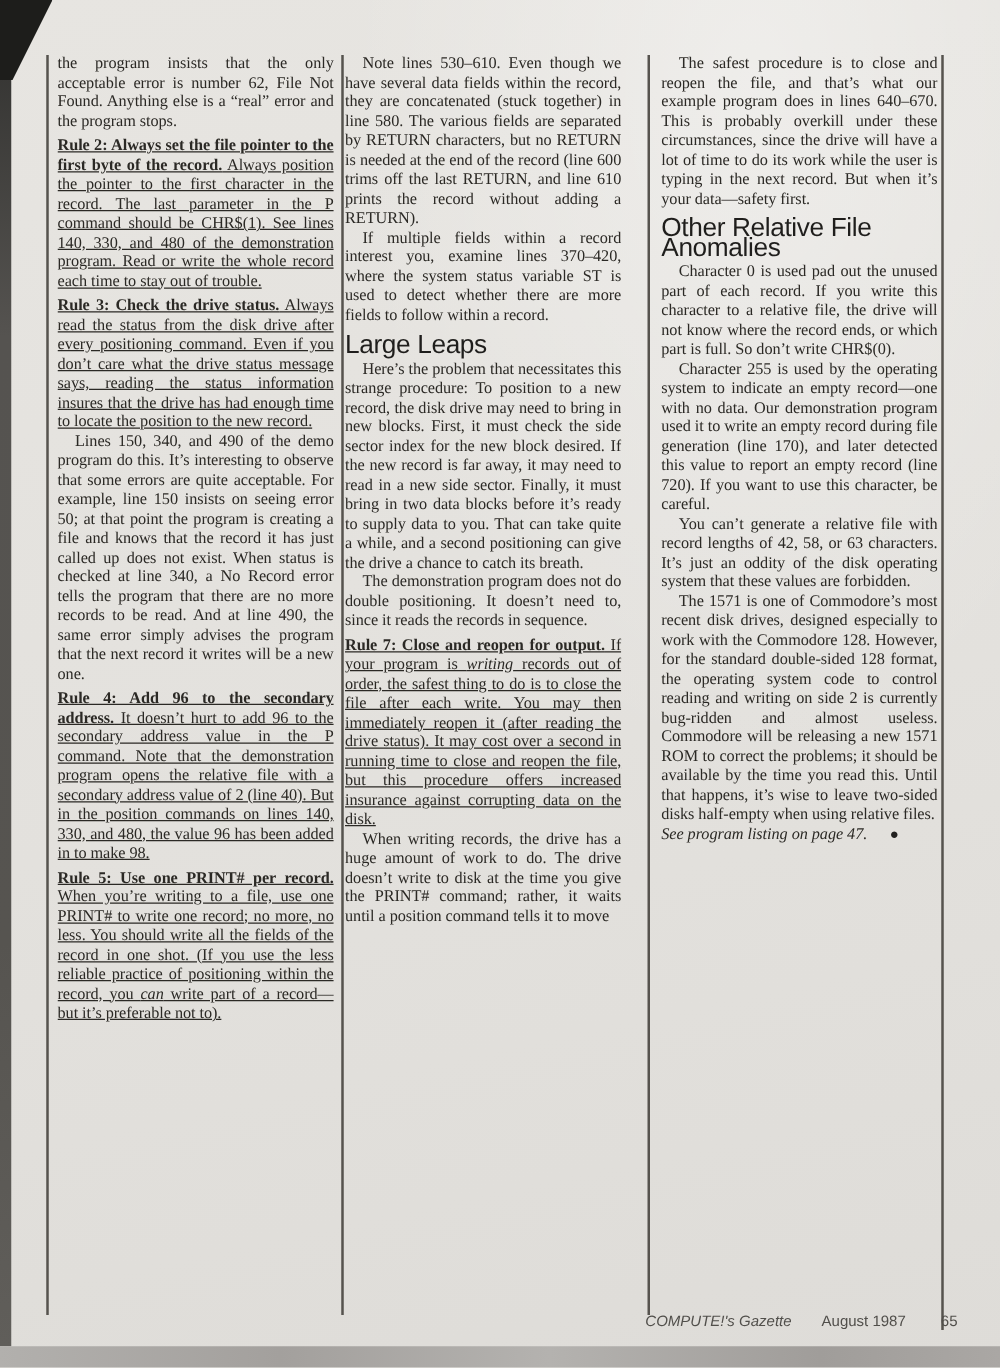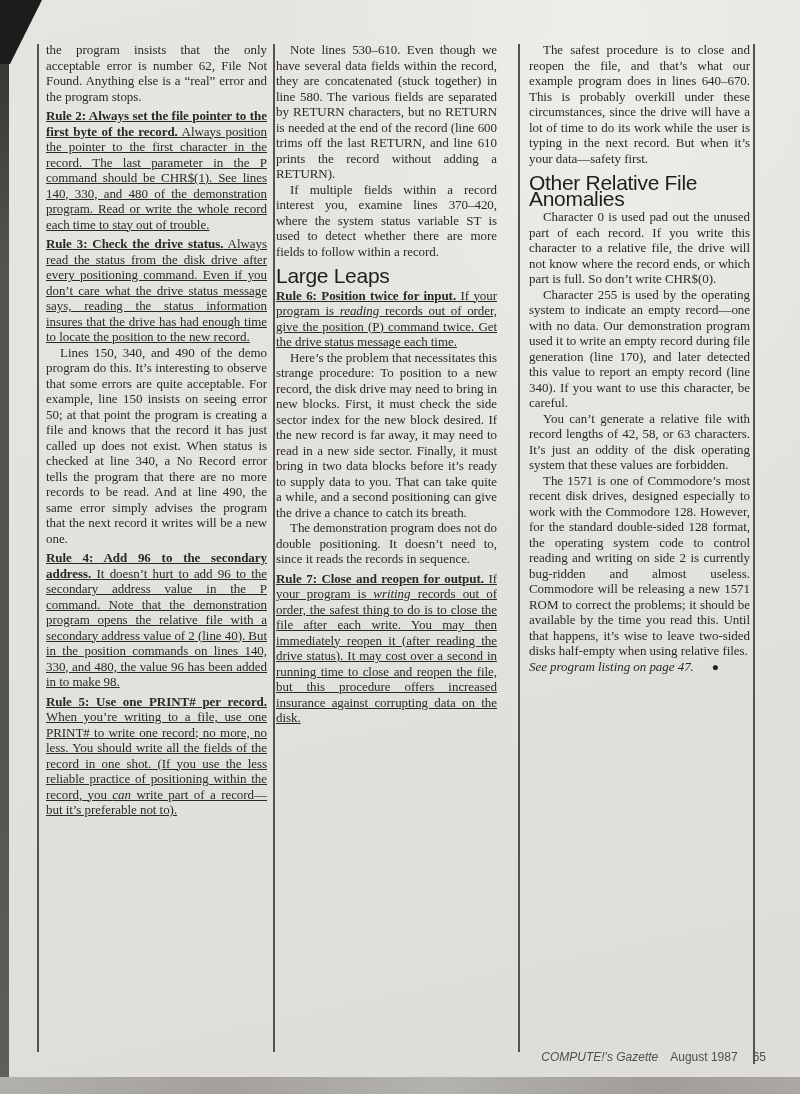--- a/index.html
+++ b/index.html
@@ -65,22 +65,22 @@
     text-align: left;
   }
   
   .footer {
     position: absolute; top: 1050px; left: 0; width: 766px;
     text-align: right;
     font-family: "Liberation Sans", sans-serif;
     font-size: 12px; color: #514f4b;
     white-space: nowrap;
   }
-  .footer .mag { font-style: italic; margin-right: 12px; }
-  .footer .date { margin-right: 15px; }
+  .footer .mag { font-style: italic; margin-right: 24px; }
+  .footer .date { margin-right: 28px; }
 </style>
 </head>
 <body>
 
 <div class="page">
   <div class="scan-edge-left"></div>
   <div class="scan-corner-topleft"></div>
   <div class="scan-edge-bottom"></div>
 
   <div class="vrule vrule-1"></div>
@@ -93,30 +93,30 @@
       <p class="rule"><span class="b">Rule 2: Always set the file pointer to the first byte of the record.</span><span> Always position the pointer to the first character in the record. The last parameter in the P command should be CHR$(1). See lines 140, 330, and 480 of the demonstration program. Read or write the whole record each time to stay out of trouble.</span></p>
       <p class="rule"><span class="b">Rule 3: Check the drive status.</span><span> Always read the status from the disk drive after every positioning command. Even if you don’t care what the drive status message says, reading the status information insures that the drive has had enough time to locate the position to the new record.</span></p>
       <p class="indent"><span>Lines 150, 340, and 490 of the demo program do this. It’s interesting to observe that some errors are quite acceptable. For example, line 150 insists on seeing error 50; at that point the program is creating a file and knows that the record it has just called up does not exist. When status is checked at line 340, a No Record error tells the program that there are no more records to be read. And at line 490, the same error simply advises the program that the next record it writes will be a new one.</span></p>
       <p class="rule"><span class="b">Rule 4: Add 96 to the secondary address.</span><span> It doesn’t hurt to add 96 to the secondary address value in the P command. Note that the demonstration program opens the relative file with a secondary address value of 2 (line 40). But in the position commands on lines 140, 330, and 480, the value 96 has been added in to make 98.</span></p>
       <p class="rule"><span class="b">Rule 5: Use one PRINT# per record.</span><span> When you’re writing to a file, use one PRINT# to write one record; no more, no less. You should write all the fields of the record in one shot. (If you use the less reliable practice of positioning within the record, you </span><span class="i">can</span><span> write part of a record—but it’s preferable not to).</span></p>
     </div>
   <div class="col col-2">
       <p class="indent"><span>Note lines 530–610. Even though we have several data fields within the record, they are concatenated (stuck together) in line 580. The various fields are separated by RETURN characters, but no RETURN is needed at the end of the record (line 600 trims off the last RETURN, and line 610 prints the record without adding a RETURN).</span></p>
       <p class="indent"><span>If multiple fields within a record interest you, examine lines 370–420, where the system status variable ST is used to detect whether there are more fields to follow within a record.</span></p>
       <h2 class="col-heading">Large Leaps</h2>
-      <p class="rule"><span class="b">Rule 6: Position twice for input.</span><span> If your program is </span><span class="i">reading</span><span> records out of order, give the position (P) command twice. Get the drive status message each time.</span></p>
       <p class="indent"><span>Here’s the problem that necessitates this strange procedure: To position to a new record, the disk drive may need to bring in new blocks. First, it must check the side sector index for the new block desired. If the new record is far away, it may need to read in a new side sector. Finally, it must bring in two data blocks before it’s ready to supply data to you. That can take quite a while, and a second positioning can give the drive a chance to catch its breath.</span></p>
       <p class="indent"><span>The demonstration program does not do double positioning. It doesn’t need to, since it reads the records in sequence.</span></p>
       <p class="rule"><span class="b">Rule 7: Close and reopen for output.</span><span> If your program is </span><span class="i">writing</span><span> records out of order, the safest thing to do is to close the file after each write. You may then immediately reopen it (after reading the drive status). It may cost over a second in running time to close and reopen the file, but this procedure offers increased insurance against corrupting data on the disk.</span></p>
+      <p class="indent"><span>When writing records, the drive has a huge amount of work to do. The drive doesn’t write to disk at the time you give the PRINT# command; rather, it waits until a position command tells it to move</span></p>
     </div>
   <div class="col col-3">
       <p class="indent"><span>The safest procedure is to close and reopen the file, and that’s what our example program does in lines 640–670. This is probably overkill under these circumstances, since the drive will have a lot of time to do its work while the user is typing in the next record. But when it’s your data—safety first.</span></p>
       <h2 class="col-heading">Other Relative File Anomalies</h2>
       <p class="indent"><span>Character 0 is used pad out the unused part of each record. If you write this character to a relative file, the drive will not know where the record ends, or which part is full. So don’t write CHR$(0).</span></p>
-      <p class="indent"><span>Character 255 is used by the operating system to indicate an empty record—one with no data. Our demonstration program used it to write an empty record during file generation (line 170), and later detected this value to report an empty record (line 340). If you want to use this character, be careful.</span></p>
+      <p class="indent"><span>Character 255 is used by the operating system to indicate an empty record—one with no data. Our demonstration program used it to write an empty record during file generation (line 170), and later detected this value to report an empty record (line 720). If you want to use this character, be careful.</span></p>
       <p class="indent"><span>You can’t generate a relative file with record lengths of 42, 58, or 63 characters. It’s just an oddity of the disk operating system that these values are forbidden.</span></p>
       <p class="indent"><span>The 1571 is one of Commodore’s most recent disk drives, designed especially to work with the Commodore 128. However, for the standard double-sided 128 format, the operating system code to control reading and writing on side 2 is currently bug-ridden and almost useless. Commodore will be releasing a new 1571 ROM to correct the problems; it should be available by the time you read this. Until that happens, it’s wise to leave two-sided disks half-empty when using relative files.</span></p>
       <p class="noindent"><span class="i">See program listing on page 47.</span><span class="endmark">●</span></p>
     </div>
 
   <div class="footer">
     <span class="mag">COMPUTE!'s Gazette</span><span class="date">August 1987</span><span class="pageno">65</span>
   </div>
 </div>
 

